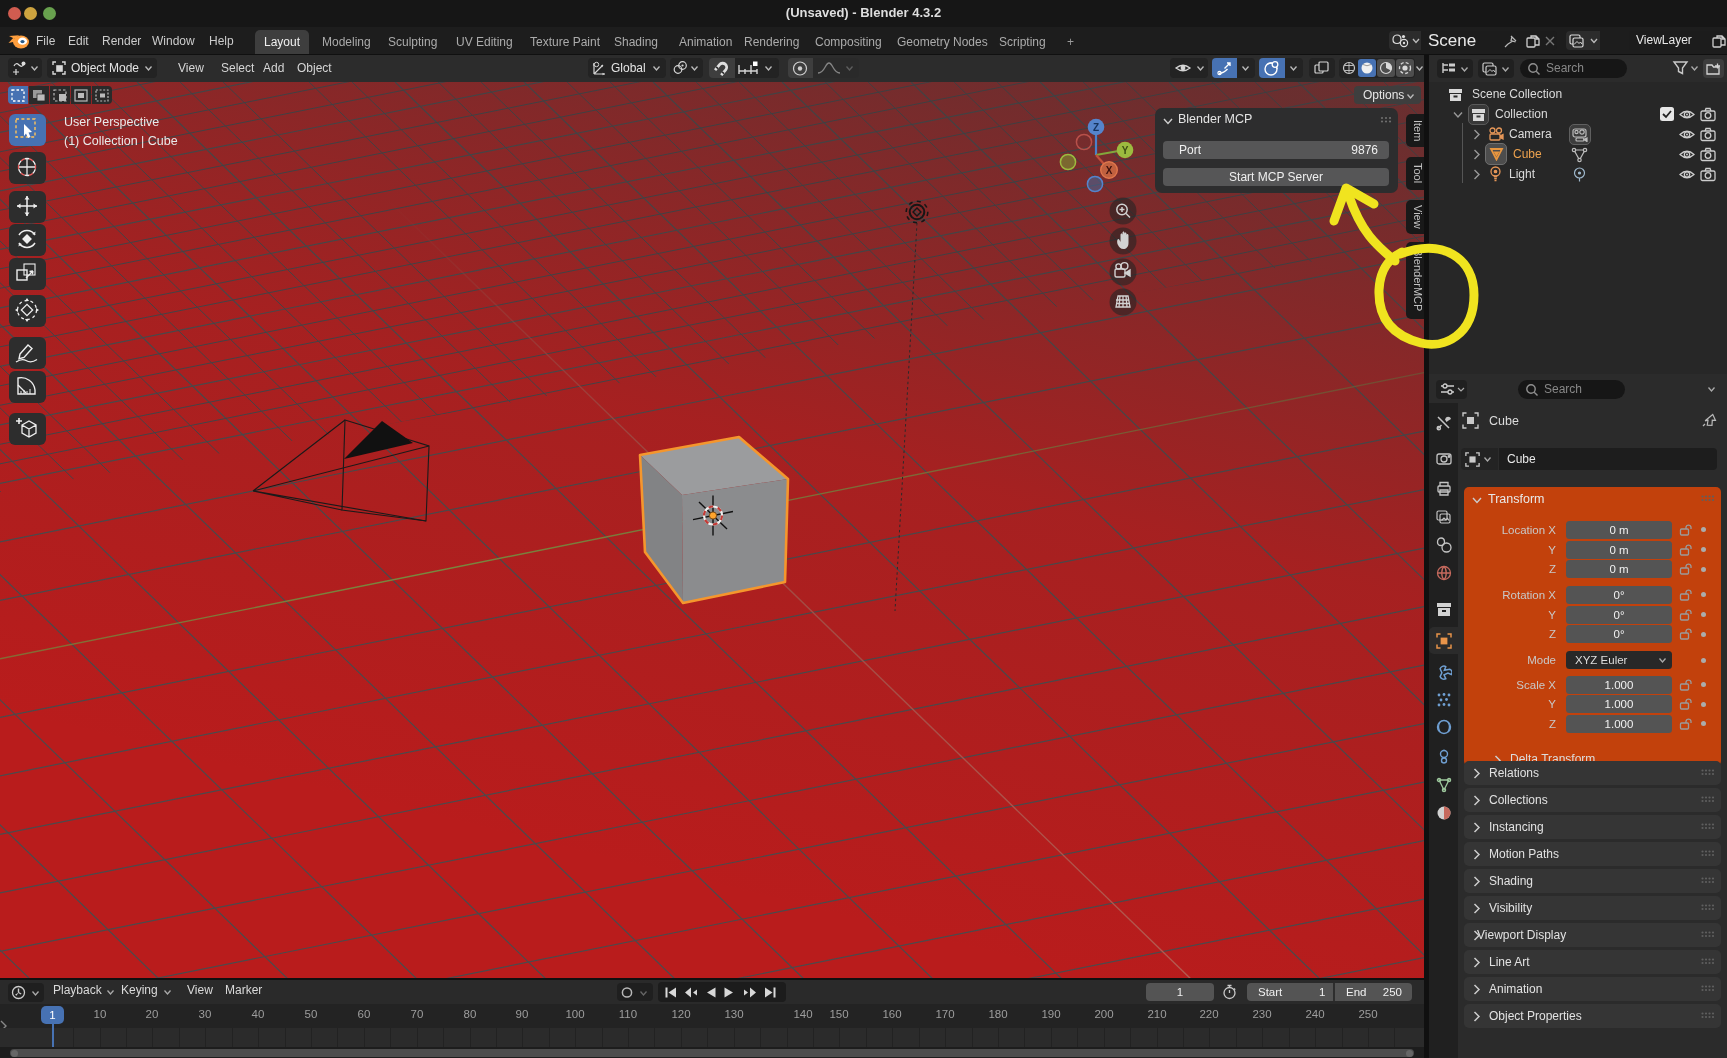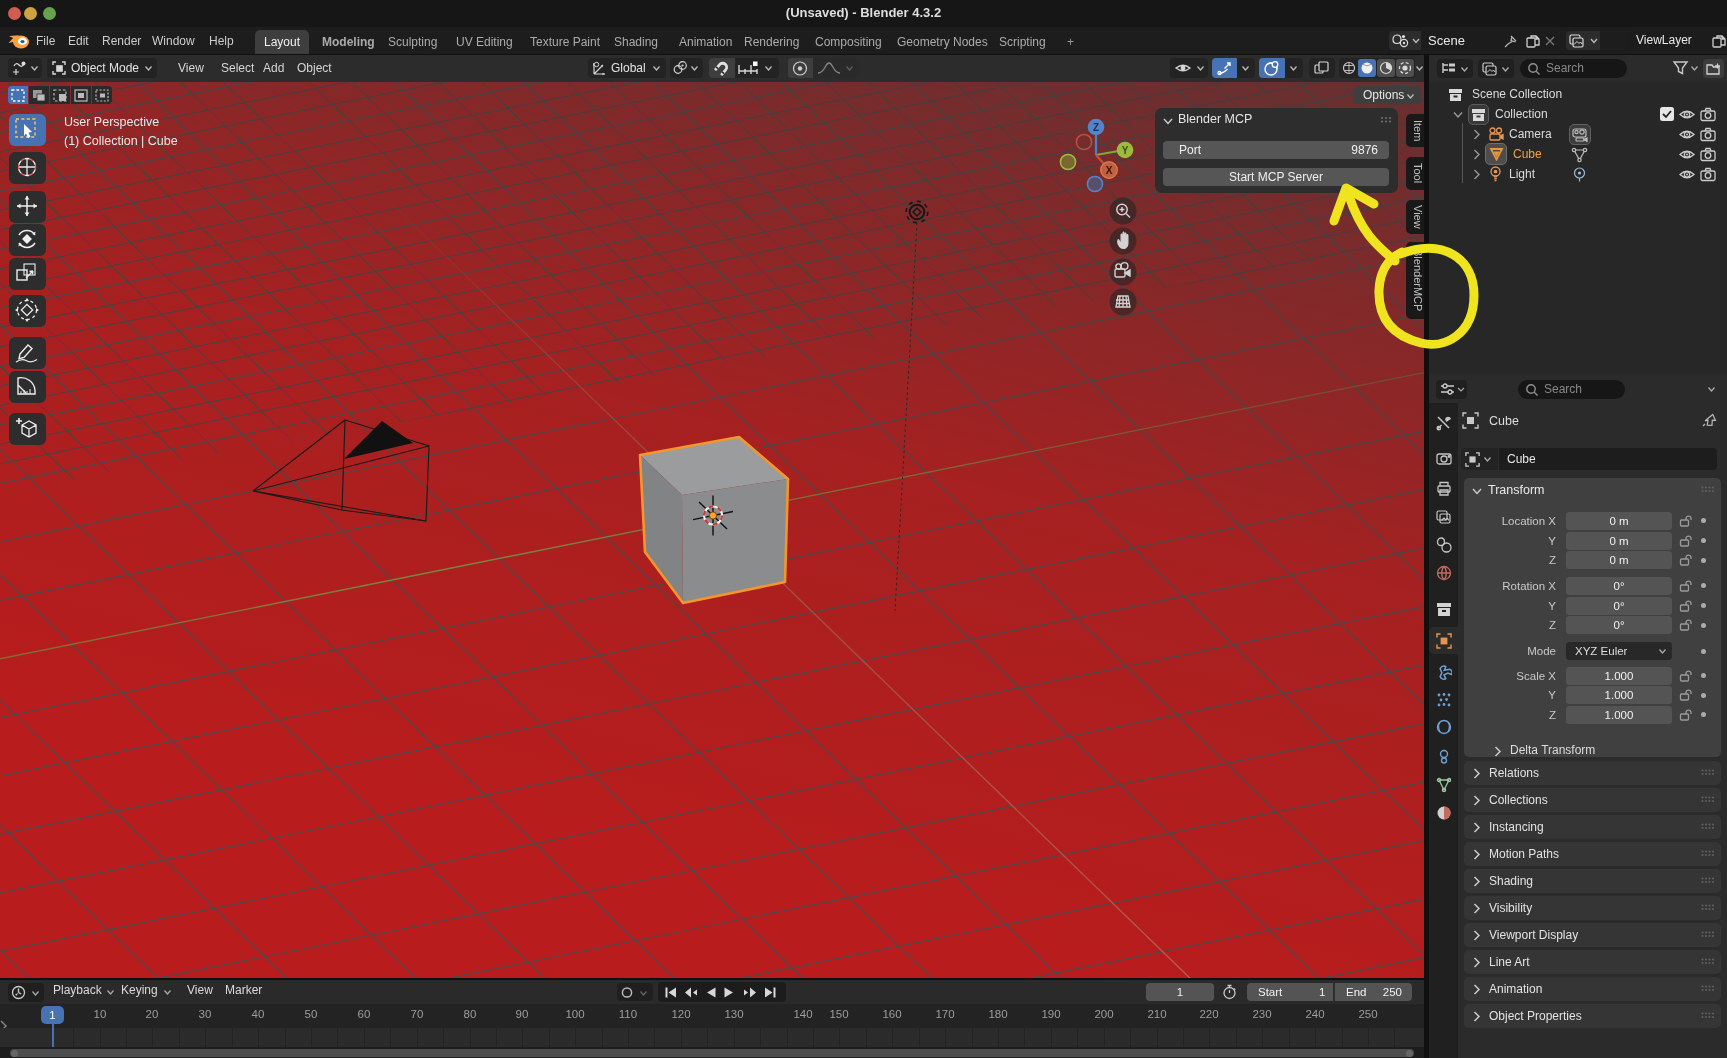--- a/index.html
+++ b/index.html
@@ -88,21 +88,21 @@
       <ellipse cx="14.5" cy="8.6" rx="2.1" ry="1.7" fill="#2a5c8a"></ellipse>
       <path d="M1 3 L11 2.2 L7 6 Z" fill="#ff9f3e"></path>
       <path d="M0.5 10 L5.6 4.5 L7.5 8.5 Z" fill="#ff9f3e"></path>
     </svg>
     <div class="menuitem" style="left:36px;">File</div>
     <div class="menuitem" style="left:68px;">Edit</div>
     <div class="menuitem" style="left:102px;">Render</div>
     <div class="menuitem" style="left:152px;">Window</div>
     <div class="menuitem" style="left:209px;">Help</div>
     <div class="wstab active" style="left:255px;">Layout</div>
-    <div class="wstab" style="left:313px;font-weight:bold;">Modeling</div>
+    <div class="wstab" style="left:313px;">Modeling</div>
     <div class="wstab" style="left:379px;">Sculpting</div>
     <div class="wstab" style="left:447px;">UV Editing</div>
     <div class="wstab" style="left:521px;">Texture Paint</div>
     <div class="wstab" style="left:605px;">Shading</div>
     <div class="wstab" style="left:670px;">Animation</div>
     <div class="wstab" style="left:735px;">Rendering</div>
     <div class="wstab" style="left:806px;">Compositing</div>
     <div class="wstab" style="left:888px;">Geometry Nodes</div>
     <div class="wstab" style="left:990px;">Scripting</div>
     <div class="wstab" style="left:1058px; color:#9a9a9a;">+</div>
@@ -111,21 +111,21 @@
       <svg class="abs" style="left:3px;top:2.5px;" width="18" height="14" viewBox="0 0 18 14">
         <path d="M5 1 C8 1 9 3.5 9 5.5 C9 8 7.5 9.5 5 9.5 C2.5 9.5 1 8 1 5.5 C1 3.5 2 1 5 1 Z" fill="none" stroke="#ddd" stroke-width="1.2"></path>
         <circle cx="11.5" cy="2.5" r="1.6" fill="#ddd"></circle>
         <circle cx="12" cy="9" r="3.6" fill="#2c2c2c" stroke="#ddd" stroke-width="1.2"></circle>
         <circle cx="12" cy="9" r="1.2" fill="#ddd"></circle>
       </svg>
       <svg class="abs" style="left:23px;top:7px;" width="8" height="6">
           <path d="M1 1 L4 4.5 L7 1" stroke="#bbb" stroke-width="1.3" fill="none"></path>
         </svg>
     </div>
-    <div class="abs" style="left:1421px;top:4px;width:136px;height:19px;background:#1c1c1c;border-radius:0 4px 4px 0;color:#e8e8e8;font-size:13px;line-height:19px;">
+    <div class="abs" style="left:1421px;top:4px;width:136px;height:19px;background:#1c1c1c;border-radius:0 4px 4px 0;color:#e8e8e8;font-size:17px;line-height:19px;">
       <span style="margin-left:7px;">Scene</span>
       <svg class="abs" style="left:82px;top:2.5px;" width="15" height="15" viewBox="0 0 15 15">
           <g stroke="#b9b9b9" stroke-width="1.2" fill="none">
             <path d="M8 2 L13 7 M9 2.5 L8 6.5 L12.5 8 M9.8 6.9 L5 10 M5 10 L2 13"></path>
           </g>
         </svg>
       <svg class="abs" style="left:104px;top:1.5px;" width="17" height="17" viewBox="0 0 17 17">
           <rect x="2" y="5" width="8" height="9" rx="1" fill="none" stroke="#cfcfcf" stroke-width="1.3"></rect>
           <path d="M6 5 V3 H11 L14 6 V12 H10 M11 3 V6 H14" fill="none" stroke="#cfcfcf" stroke-width="1.3"></path>
         </svg>
@@ -994,21 +994,21 @@
               <path d="M1 4.5 V1 H4.5 M12.5 1 H16 V4.5 M16 12.5 V16 H12.5 M4.5 16 H1 V12.5"></path>
             </g>
             <rect x="5" y="5" width="7" height="7" fill="#c9c9c9"></rect>
           </svg>
         <svg class="abs" style="left:22px;top:8px;" width="9" height="7">
             <path d="M1.5 1.5 L4.5 5 L7.5 1.5" stroke="#aaa" stroke-width="1.3" fill="none"></path>
           </svg>
       </div>
       <div class="abs" style="left:70px;top:72px;width:218px;height:22px;background:#1d1d1d;border-radius:0 4px 4px 0;color:#e8e8e8;font-size:12px;line-height:22px;"><span style="margin-left:8px;">Cube</span></div>
 
-      <div class="abs" style="left:35px;top:102px;width:257px;height:279px;background:#404040;border-radius:5px;">
+      <div class="abs" style="left:35px;top:111px;width:257px;height:279px;background:#c2410c;border-radius:5px;">
         <svg class="abs" style="left:8px;top:9px;" width="10" height="8">
             <path d="M1 2 L5 6.5 L9 2" stroke="#ccc" stroke-width="1.4" fill="none"></path>
           </svg>
         <div class="abs" style="left:24px;top:5px;color:#e8e8e8;font-size:12.5px;">Transform</div>
         <svg class="abs" style="left:237px;top:8px;" width="14" height="8" fill="#5f5f5f">
             <circle cx="1.5" cy="1.5" r="1.1"></circle>
             <circle cx="5" cy="1.5" r="1.1"></circle>
             <circle cx="8.5" cy="1.5" r="1.1"></circle>
             <circle cx="12" cy="1.5" r="1.1"></circle>
             <circle cx="1.5" cy="5" r="1.1"></circle>
@@ -1184,21 +1184,21 @@
             <circle cx="1.5" cy="5" r="1.1"></circle>
             <circle cx="5" cy="5" r="1.1"></circle>
             <circle cx="8.5" cy="5" r="1.1"></circle>
             <circle cx="12" cy="5" r="1.1"></circle>
           </svg>
       </div>
       <div class="ppanel" style="top:546.8px;">
         <svg class="abs" style="left:9px;top:7px;" width="8" height="11">
             <path d="M1.5 1 L6 5.5 L1.5 10" stroke="#ccc" stroke-width="1.5" fill="none"></path>
           </svg>
-        <span style="margin-left:25px;">Viewport Display</span>
+        <span style="margin-left:13px;">Viewport Display</span>
         <svg class="abs" style="left:237px;top:8px;" width="14" height="8" fill="#5f5f5f">
             <circle cx="1.5" cy="1.5" r="1.1"></circle>
             <circle cx="5" cy="1.5" r="1.1"></circle>
             <circle cx="8.5" cy="1.5" r="1.1"></circle>
             <circle cx="12" cy="1.5" r="1.1"></circle>
             <circle cx="1.5" cy="5" r="1.1"></circle>
             <circle cx="5" cy="5" r="1.1"></circle>
             <circle cx="8.5" cy="5" r="1.1"></circle>
             <circle cx="12" cy="5" r="1.1"></circle>
           </svg>

